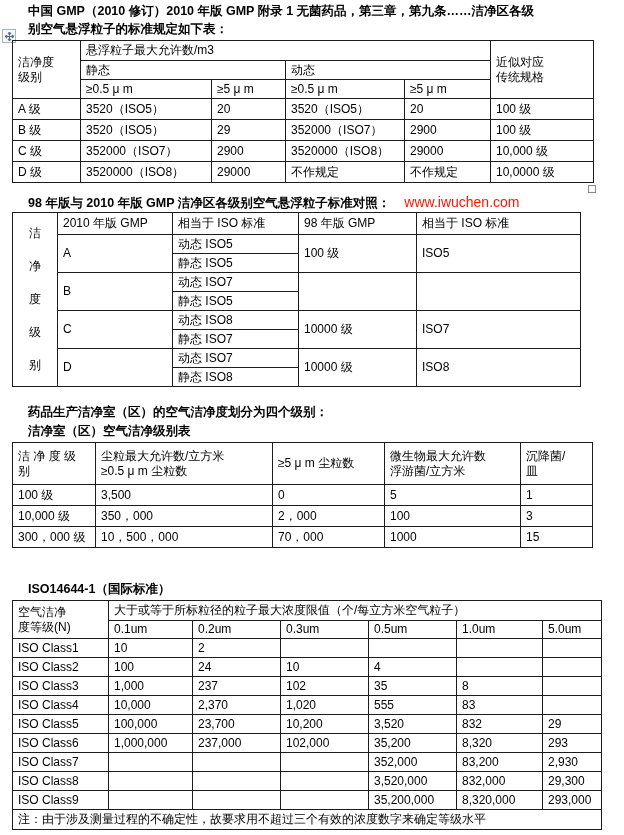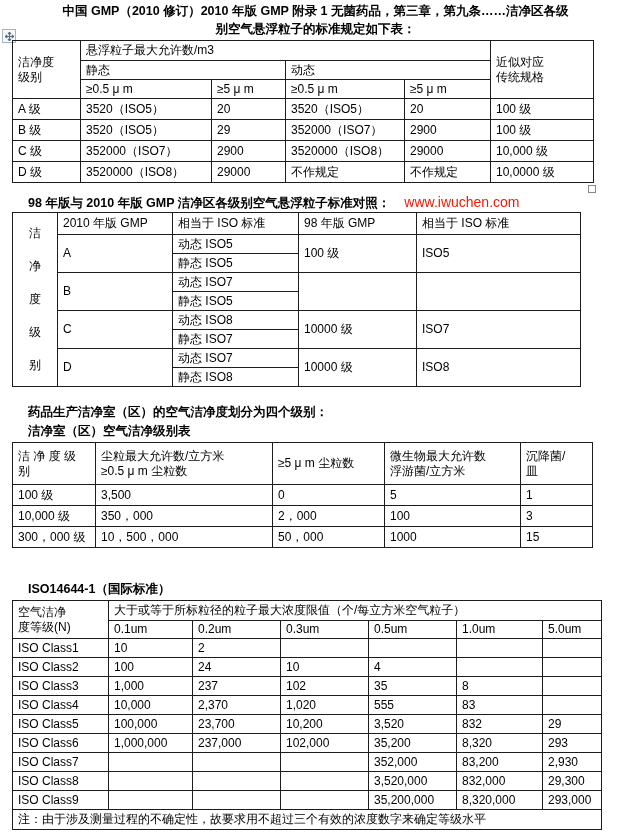--- a/index.html
+++ b/index.html
@@ -1,21 +1,21 @@
 <!DOCTYPE html>
 <html><head>
 <meta charset="utf-8">
 <style>
   html,body{margin:0;padding:0;}
   body{
     width:624px;height:835px;position:relative;background:#ffffff;
     font-family:"Liberation Sans","DejaVu Sans",sans-serif;
     color:#000;font-size:12px;overflow:hidden;
   }
-  .abs{position:absolute;text-align:center;}
+  .abs{position:absolute;}
   .title{top:2px;left:28px;width:575px;line-height:18px;font-size:12.5px;font-weight:bold;}
   .h2line{left:28px;font-size:12.5px;font-weight:bold;white-space:nowrap;}
   .url{color:#ff1500;font-weight:normal;margin-left:14px;font-size:14px;}
   table{border-collapse:collapse;table-layout:fixed;position:absolute;left:12px;}
   td{
     border:1px solid #1c1c1c;padding:0 5px;vertical-align:middle;
     white-space:pre-line;line-height:1.2;overflow:hidden;font-size:12px;
   }
   .t1{top:40px;width:581px;}
   .t2{top:212px;width:568px;}
@@ -214,21 +214,21 @@
   <tr class="h21">
     <td>10,000 级</td>
     <td>350，000</td>
     <td>2，000</td>
     <td>100</td>
     <td>3</td>
   </tr>
   <tr class="h21">
     <td>300，000 级</td>
     <td>10，500，000</td>
-    <td>50，000</td>
+    <td>70，000</td>
     <td>1000</td>
     <td>15</td>
   </tr>
 </tbody>
   </table>
 
 <div class="abs h2line" style="top:581px;">ISO14644-1（国际标准）</div>
 
 <table class="t4">
   <colgroup>

